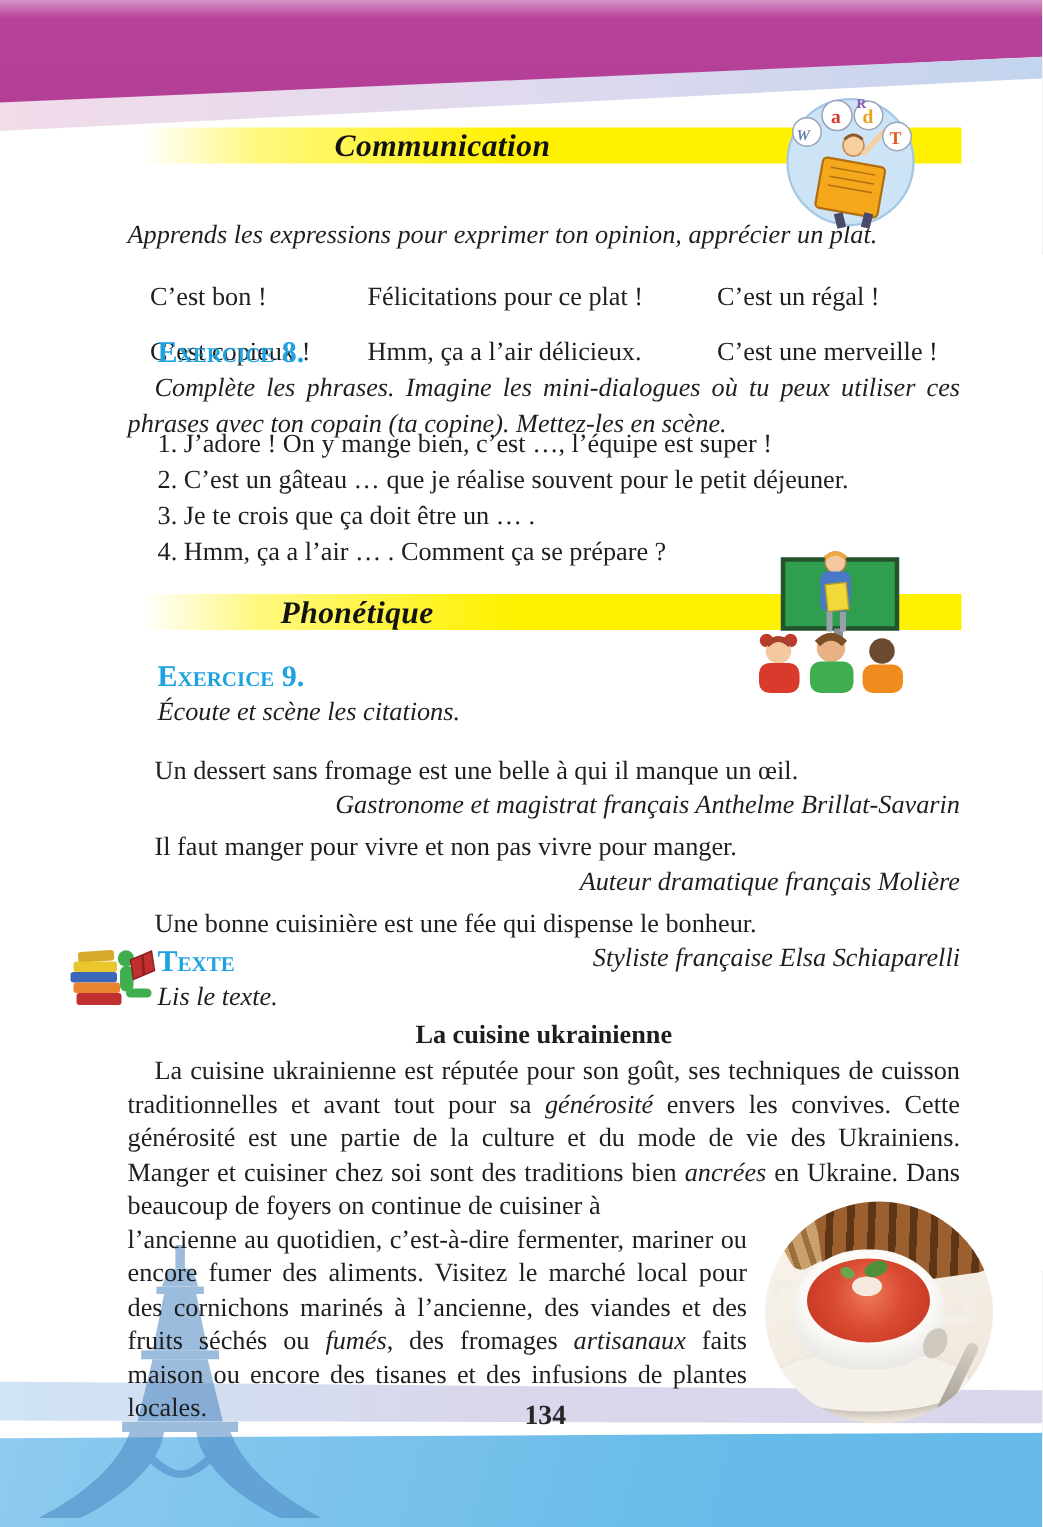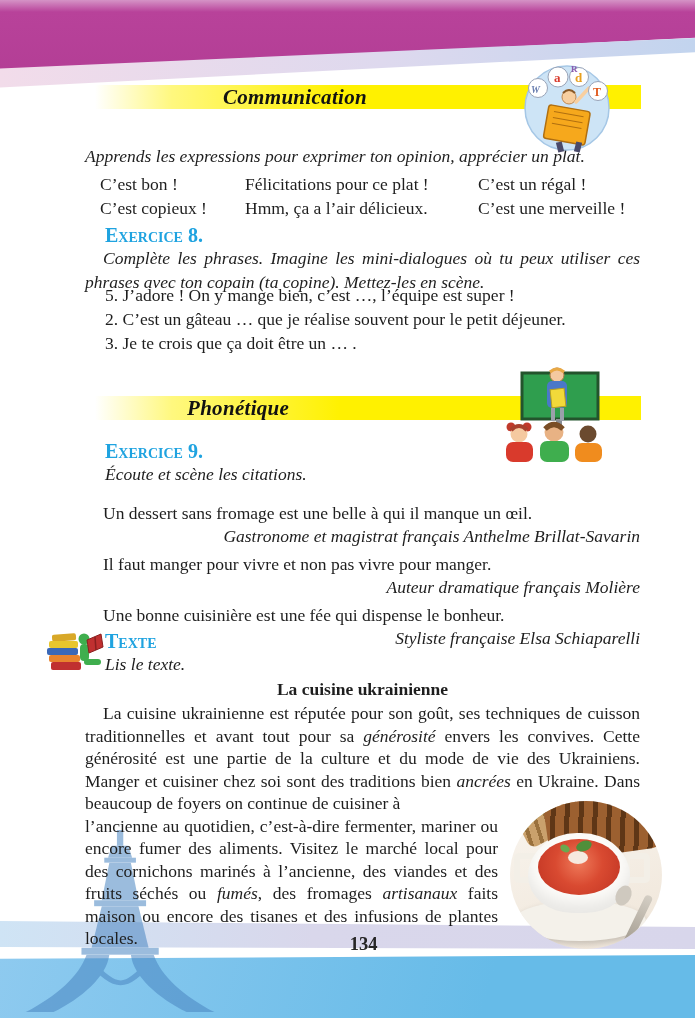--- a/index.html
+++ b/index.html
@@ -33,21 +33,21 @@
 
   
   .blk{position:absolute;left:85px;width:555px;z-index:2;font-size:17.5px;line-height:24px;}
   .indent{text-indent:18px;}
   .just{text-align:justify;}
   .ital{font-style:italic;}
   .ex-label{color:var(--label-cyan,#1fa3e0);font-weight:bold;font-variant:small-caps;font-size:20px;line-height:22px;}
   .attribution{text-align:right;font-style:italic;}
   .cit{margin-bottom:5px;}
   .cit p{margin:0;line-height:23px;}
-  .expr-row{display:flex;}
+  .expr-row{display:flex;margin-top:13px;}
   .expr-c1{width:145px;} .expr-c2{width:233px;} .expr-c3{flex:1;}
   .article-title{font-weight:bold;text-align:center;}
   .article p{margin:0;}
   .article{line-height:22.5px;}
 
   
   .icon-com{position:absolute;left:513px;top:64px;width:108px;height:94px;z-index:3;}
   
   .icon-pho{position:absolute;left:498px;top:365px;width:112px;height:98px;z-index:3;}
   
@@ -147,23 +147,24 @@
     <div class="expr-row">
       <span class="expr-c1">C’est copieux !</span>
       <span class="expr-c2">Hmm, ça a l’air délicieux.</span>
       <span class="expr-c3">C’est une merveille !</span>
     </div>
   </div>
 
   <div class="blk ex-label" style="top:224px;left:105px;">Exercice 8.</div>
   <div class="blk ital just indent" style="top:246px;">Complète les phrases. Imagine les mini-dialogues où tu peux utiliser ces phrases avec ton copain (ta copine). Mettez-les en scène.</div>
   <div class="blk" style="top:283px;left:105px;width:535px;">
-    <div>5. J’adore ! On y mange bien, c’est …, l’équipe est super !</div>
+    <div>1. J’adore ! On y mange bien, c’est …, l’équipe est super !</div>
     <div>2. C’est un gâteau … que je réalise souvent pour le petit déjeuner.</div>
     <div>3. Je te crois que ça doit être un … .</div>
+    <div>4. Hmm, ça a l’air … . Comment ça se prépare ?</div>
   </div>
 
   <div class="banner banner-pho">
     <span class="banner-title">Phonétique</span>
   </div>
 
   <div class="icon-pho">
     <svg viewBox="0 0 112 98" width="112" height="98">
       <rect x="24" y="8" width="76" height="46" fill="#2f9e4e" stroke="#23542c" stroke-width="3"></rect>
       <rect x="58" y="54" width="6" height="16" fill="#8a8f96"></rect>

